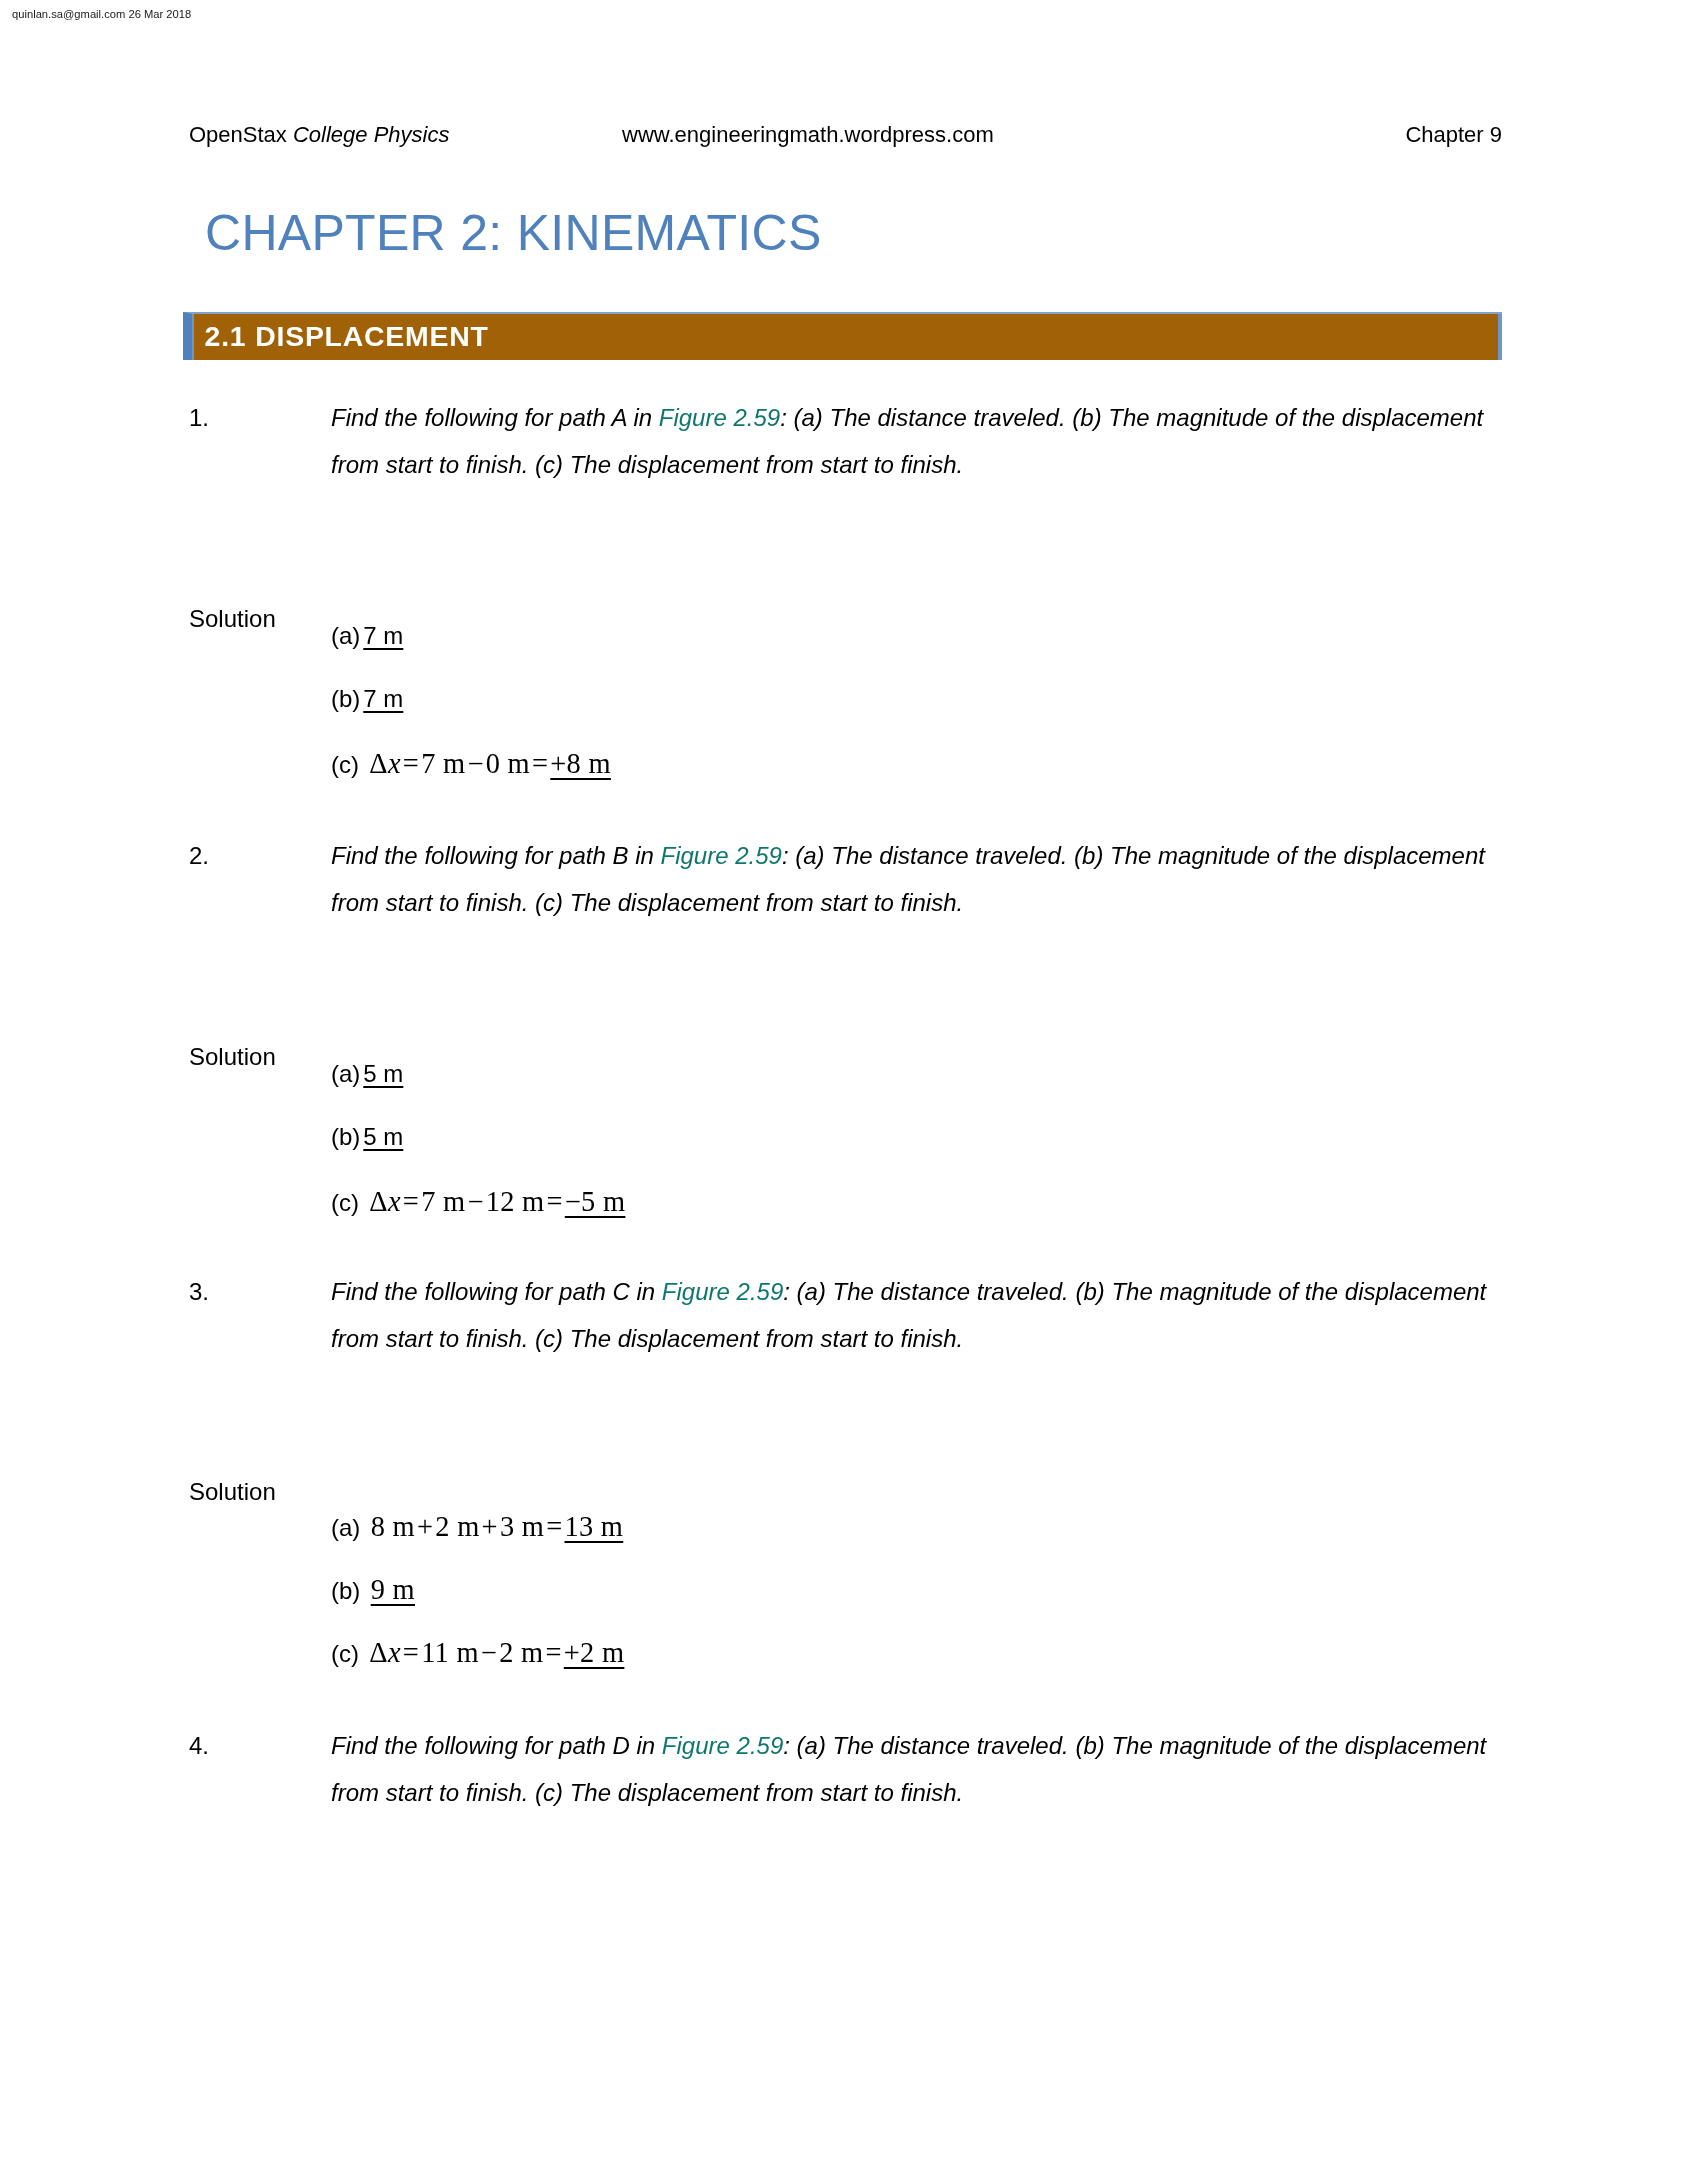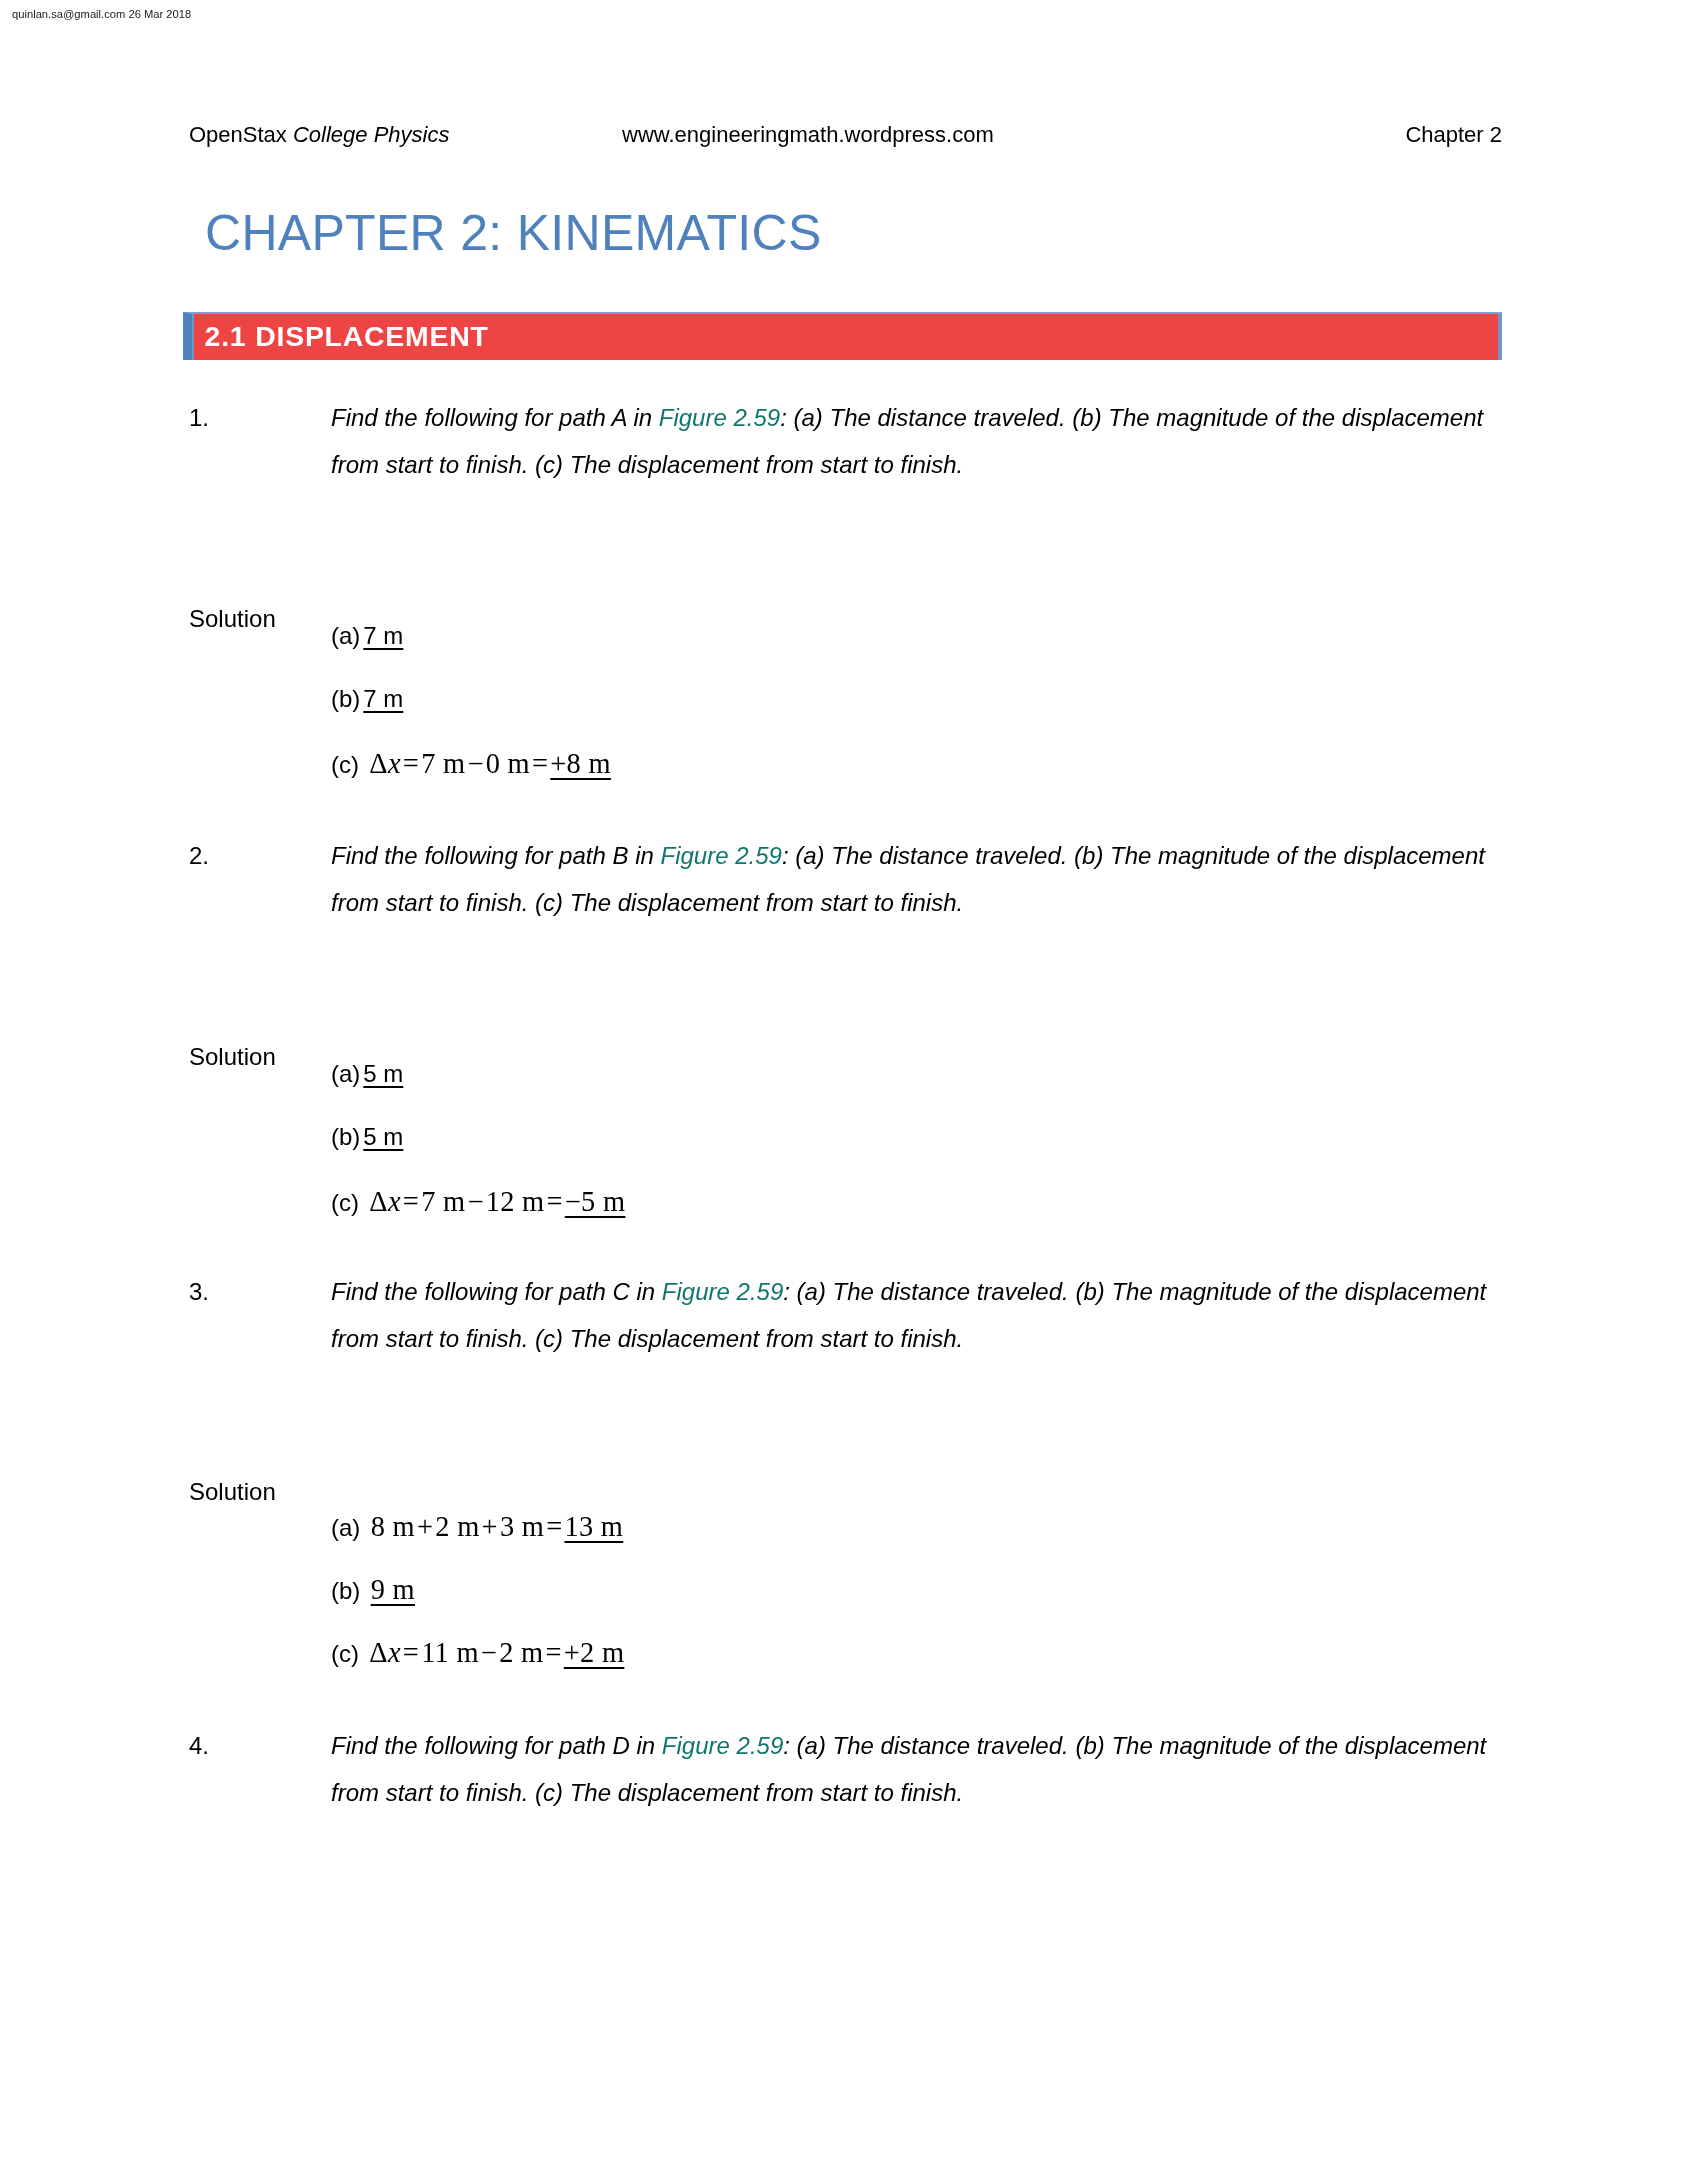--- a/index.html
+++ b/index.html
@@ -81,21 +81,21 @@
     margin-left: 14px;
   }
 
   
   .section-bar {
     position: absolute;
     left: 183px;
     top: 312px;
     width: 1319px;
     height: 48px;
-    background: #ef4444;
+    background: #a16207;
     box-sizing: border-box;
     border-top: 2px solid #7fa3cd;
     border-left: 9.3px solid #4F81BD;
   }
   .section-bar .inner {
     position: absolute;
     left: 0;
     top: 0;
     right: 0;
     bottom: 0;
@@ -195,21 +195,21 @@
 </head>
 <body>
 
 <div class="page">
 
   <div class="stamp">quinlan.sa@gmail.com 26 Mar 2018</div>
 
   <div class="runhead">
     <span class="rh-left"><span>OpenStax </span><span class="italic">College Physics</span></span>
     <span class="rh-center">www.engineeringmath.wordpress.com</span>
-    <span class="rh-right">Chapter 2</span>
+    <span class="rh-right">Chapter 9</span>
   </div>
 
   <div class="chapter-title">CHAPTER 2: KINEMATICS</div>
 
   <div class="section-bar">
     <div class="inner"></div>
     <div class="label">2.1 DISPLACEMENT</div>
   </div>
 
   <div class="problem" style="top:394px;">

